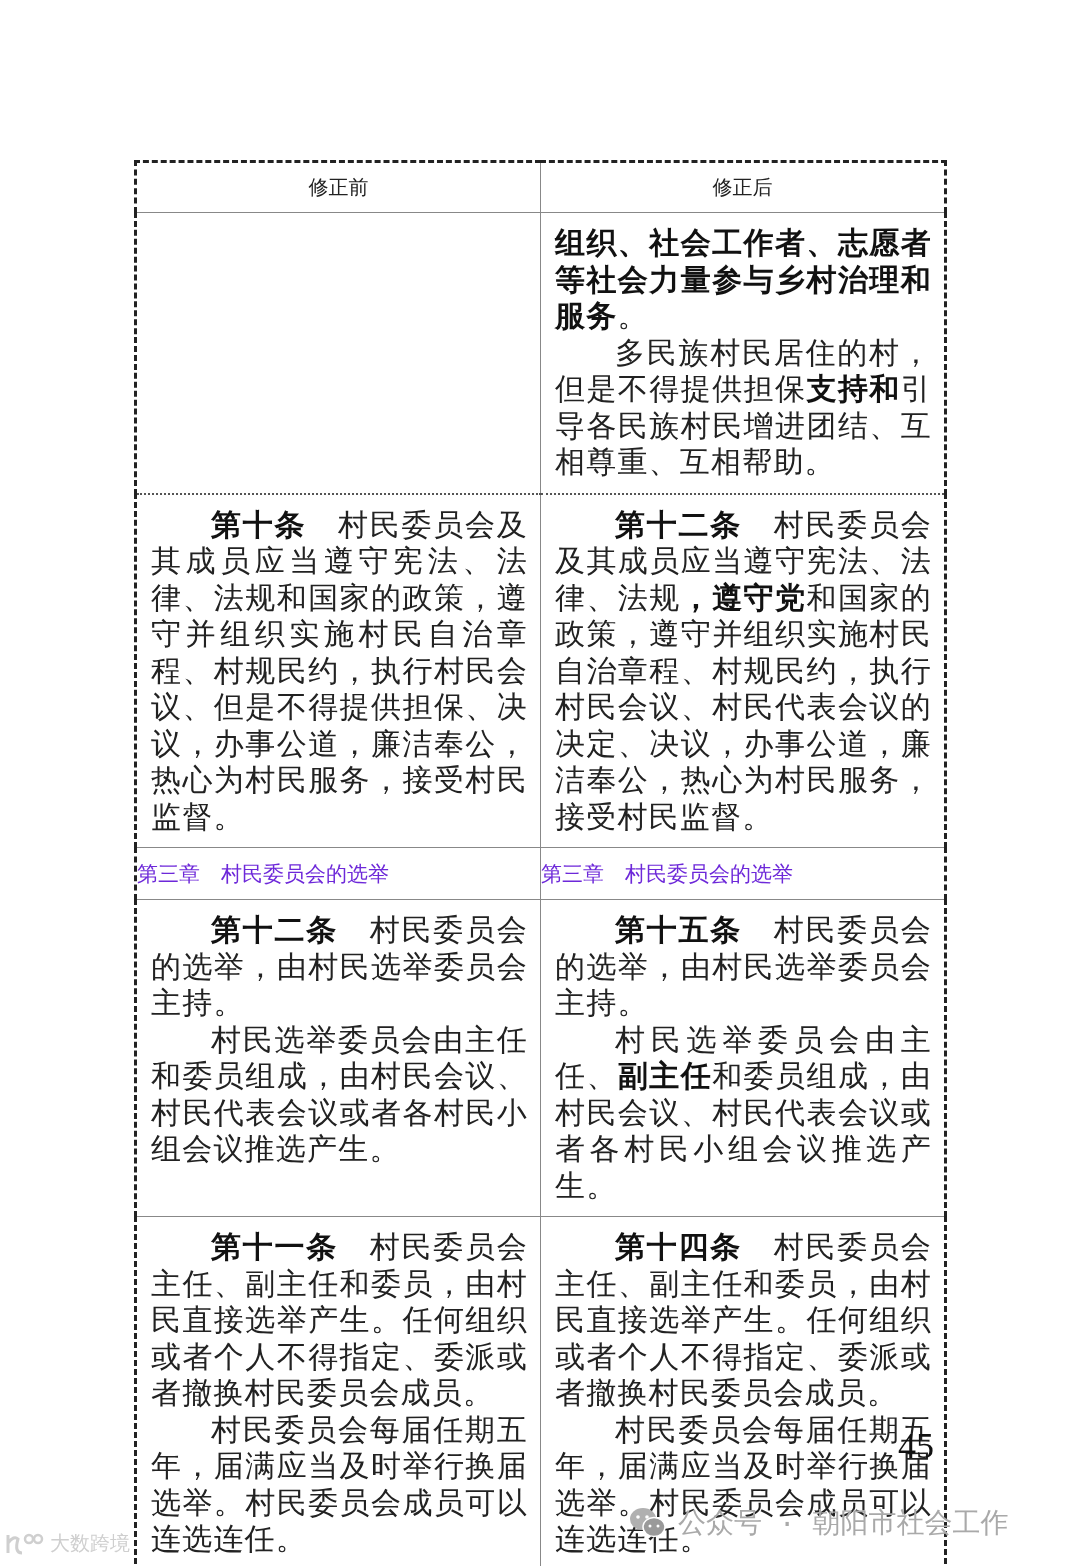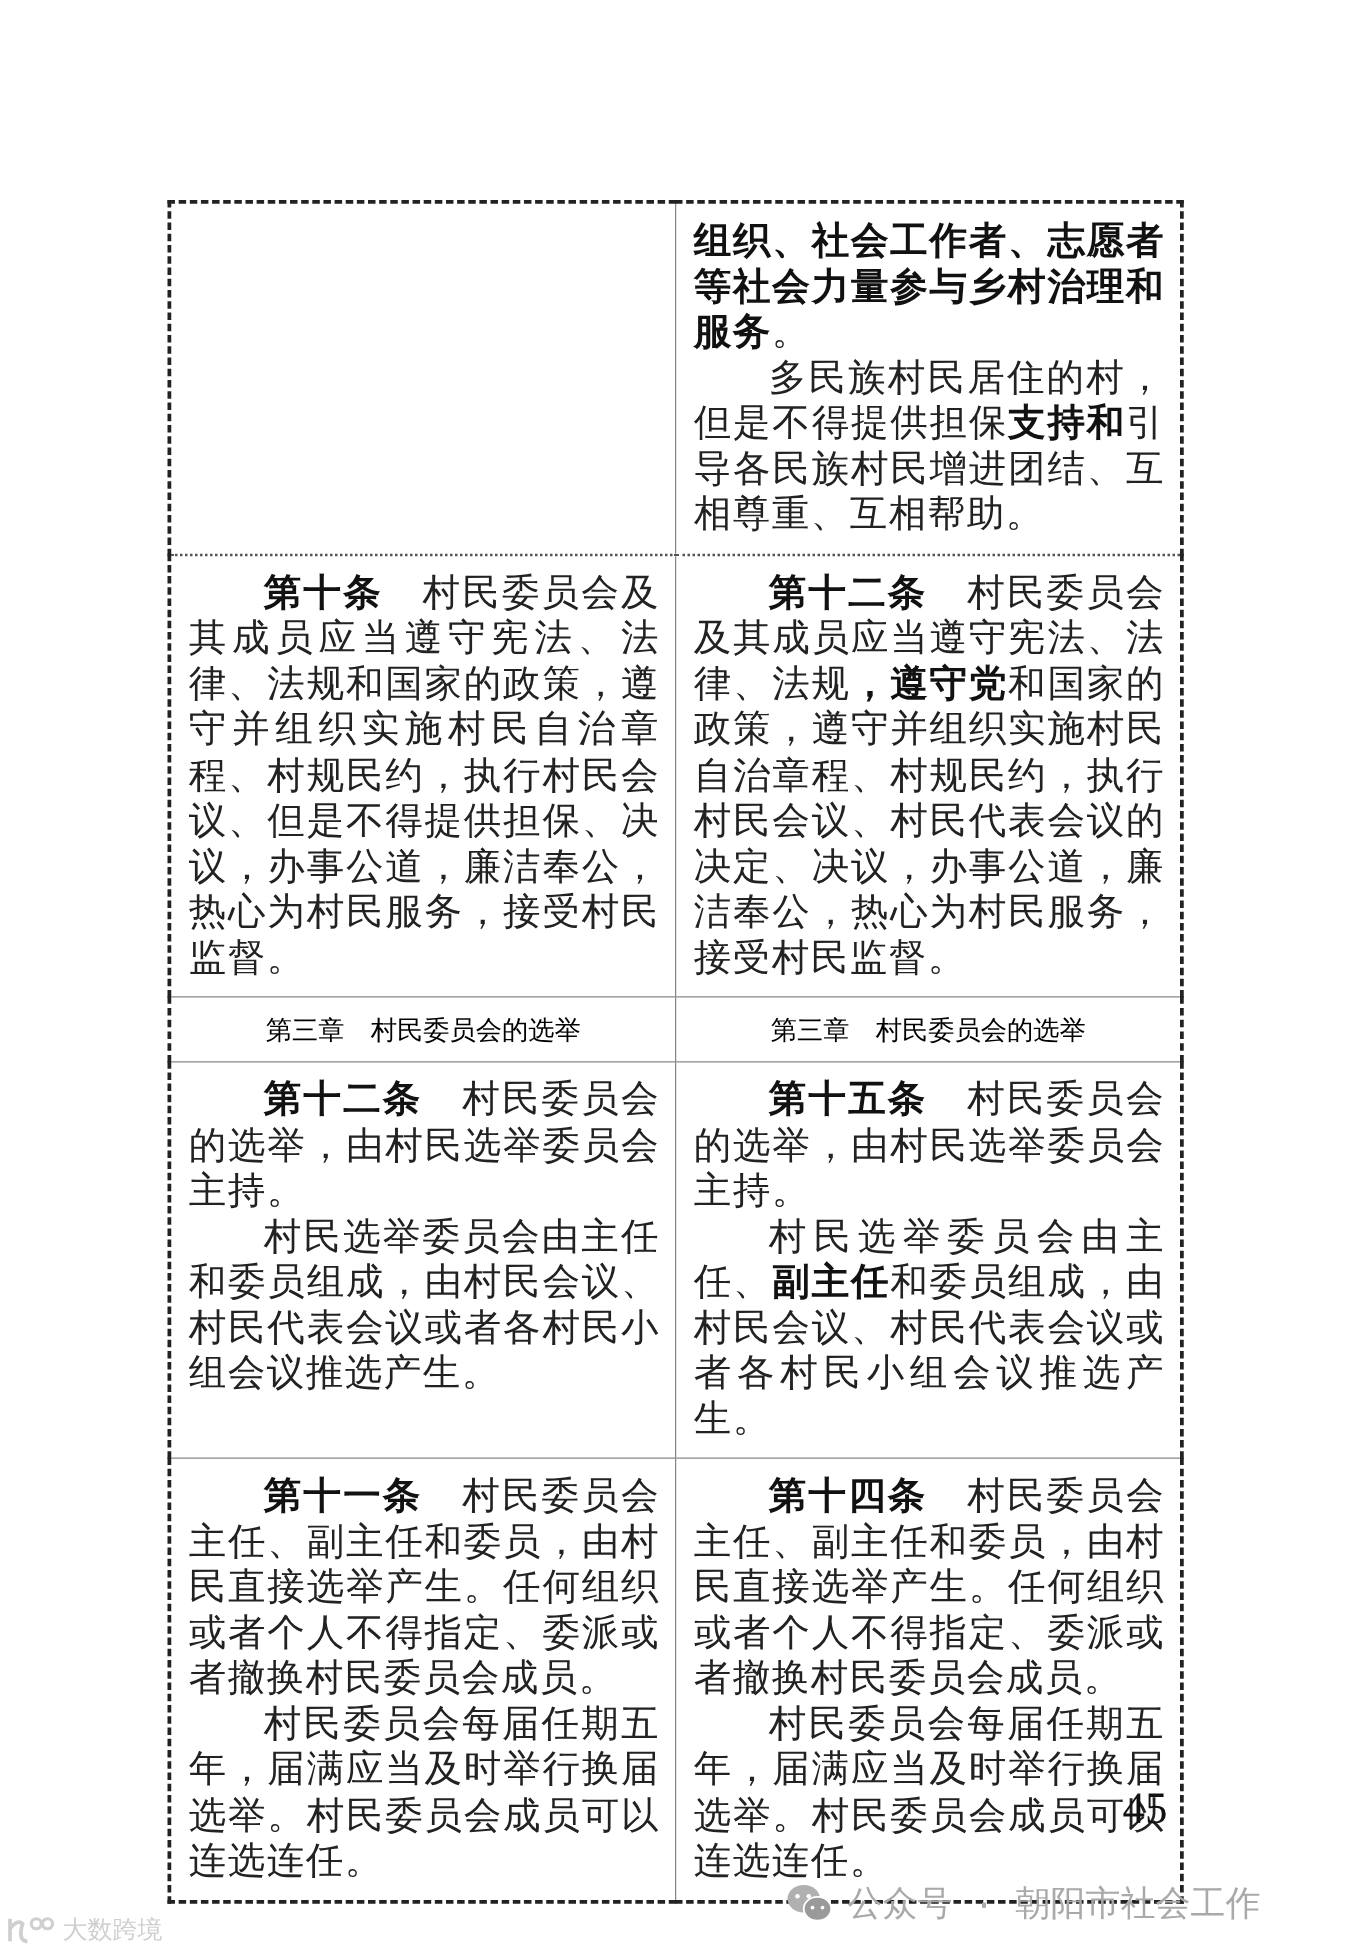--- a/index.html
+++ b/index.html
@@ -24,22 +24,22 @@
   .row-dotted td { border-top: 2px dotted #555; }
   .cell {
     padding: 12px 12px 12px 14px; font-size: 30px; line-height: 36.5px;
     font-family: "DejaVu Sans", "Liberation Sans", sans-serif; color: #222;
     letter-spacing: 1.2px; text-align: justify;
   }
   .para { margin: 0; text-indent: 2em; }
   .para.noindent { text-indent: 0; }
   .b { font-weight: bold; color: #111; }
   .chapter td {
-    height: 51px; text-align: center; vertical-align: middle; font-size: 21px;
-    font-family: Liberation Mono, monospace; color: #000000;
+    height: 51px; text-align: left; vertical-align: middle; font-size: 21px;
+    font-family: Liberation Mono, monospace; color: #6d28d9;
   }
   .page-number {
     position: absolute; left: 898px; top: 1425px; font-size: 36px;
     font-family: "Liberation Serif", "DejaVu Serif", serif; color: #111;
   }
   .wm-right {
     position: absolute; left: 628px; top: 1504px; display: flex; align-items: center;
     color: #a9a9a9; font-size: 28px; font-family: Liberation Mono, monospace;
   }
   .wm-right svg { margin-right: 10px; }
@@ -51,20 +51,24 @@
 </style>
 </head>
 <body>
 
 <table class="page-table">
   <colgroup>
       <col class="col-before">
       <col class="col-after">
     </colgroup>
   <tbody>
+      <tr class="hdr">
+    <th>修正前</th>
+    <th>修正后</th>
+  </tr>
   <tr style="height:199px">
     <td>
           <div class="cell"></div>
         </td>
     <td>
           <div class="cell">
             <p class="para noindent"><span class="b">组织、社会工作者、志愿者等社会力量参与乡村治理和服务</span><span>。</span></p>
             <p class="para"><span>多民族村民居住的村，但是不得提供担保</span><span class="b">支持和</span><span>引导各民族村民增进团结、互相尊重、互相帮助。</span></p>
           </div>
         </td>

